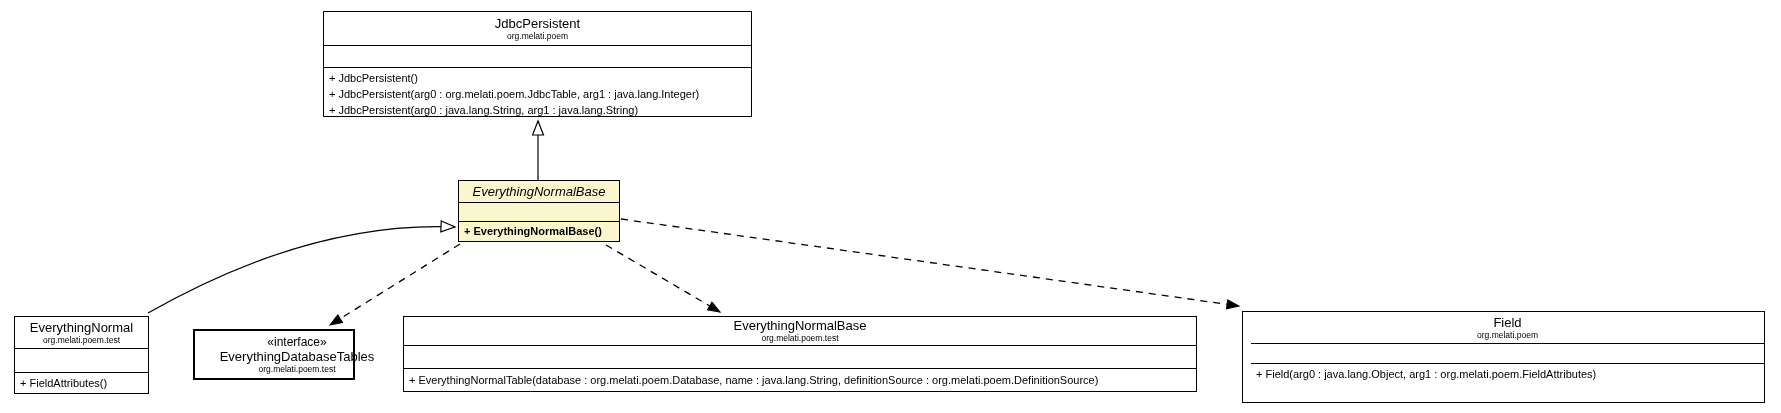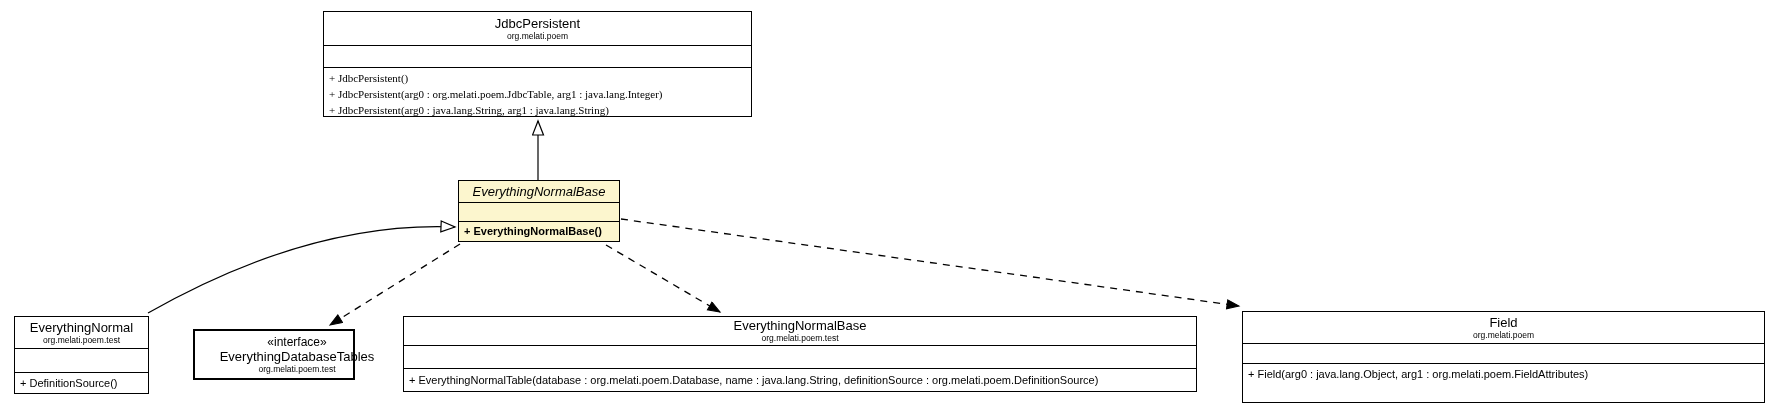--- a/index.html
+++ b/index.html
@@ -69,21 +69,21 @@
 
     <line x1="621" y1="219" x2="1239" y2="306" stroke="#000000" stroke-width="1.3" stroke-dasharray="7,6" marker-end="url(#filledTri)"></line>
   </svg>
 
   <div class="uml-class" style="left:323px; top:11px; width:429px; height:106px;">
     <div class="cmp cmp-title" style="height:34px;">
       <div class="class-name">JdbcPersistent</div>
       <div class="class-package">org.melati.poem</div>
     </div>
     <div class="cmp cmp-attrs" style="height:22px;"></div>
-    <div class="cmp cmp-methods" style="height:49px;font-family:Liberation Serif, serif;">
+    <div class="cmp cmp-methods" style="height:49px;">
       <div class="method">+ JdbcPersistent()</div>
       <div class="method">+ JdbcPersistent(arg0 : org.melati.poem.JdbcTable, arg1 : java.lang.Integer)</div>
       <div class="method">+ JdbcPersistent(arg0 : java.lang.String, arg1 : java.lang.String)</div>
     </div>
   </div>
 
   <div class="uml-class abstract" style="left:458px; top:180px; width:162px; height:62px;">
     <div class="cmp cmp-title" style="height:22px;">
       <div class="class-name italic">EverythingNormalBase</div>
     </div>
@@ -93,21 +93,21 @@
     </div>
   </div>
 
   <div class="uml-class" style="left:14px; top:316px; width:135px; height:78px;">
     <div class="cmp cmp-title" style="height:32px;">
       <div class="class-name">EverythingNormal</div>
       <div class="class-package">org.melati.poem.test</div>
     </div>
     <div class="cmp cmp-attrs" style="height:24px;"></div>
     <div class="cmp cmp-methods" style="height:20px; padding-top:2px;">
-      <div class="method">+ DefinitionSource()</div>
+      <div class="method">+ FieldAttributes()</div>
     </div>
   </div>
 
   <div class="uml-class thick" style="left:193px; top:329px; width:162px; height:51px;">
     <div class="cmp cmp-title no-divider" style="height:47px;padding-left:46px;">
       <div class="class-stereotype">«interface»</div>
       <div class="class-name">EverythingDatabaseTables</div>
       <div class="class-package">org.melati.poem.test</div>
     </div>
   </div>
@@ -116,21 +116,21 @@
     <div class="cmp cmp-title" style="height:29px;">
       <div class="class-name">EverythingNormalBase</div>
       <div class="class-package">org.melati.poem.test</div>
     </div>
     <div class="cmp cmp-attrs" style="height:23px;"></div>
     <div class="cmp cmp-methods" style="height:22px; padding-top:3px;">
       <div class="method">+ EverythingNormalTable(database : org.melati.poem.Database, name : java.lang.String, definitionSource : org.melati.poem.DefinitionSource)</div>
     </div>
   </div>
 
-  <div class="uml-class" style="left:1242px; top:311px; width:523px; height:92px;">
+  <div class="uml-class" style="left:1242px; top:311px; width:523px; height:92px;padding-left:8px;">
     <div class="cmp cmp-title" style="height:32px;">
       <div class="class-name">Field</div>
       <div class="class-package">org.melati.poem</div>
     </div>
     <div class="cmp cmp-attrs" style="height:20px;"></div>
     <div class="cmp cmp-methods" style="height:38px; padding-top:2px;">
       <div class="method">+ Field(arg0 : java.lang.Object, arg1 : org.melati.poem.FieldAttributes)</div>
     </div>
   </div>
 

